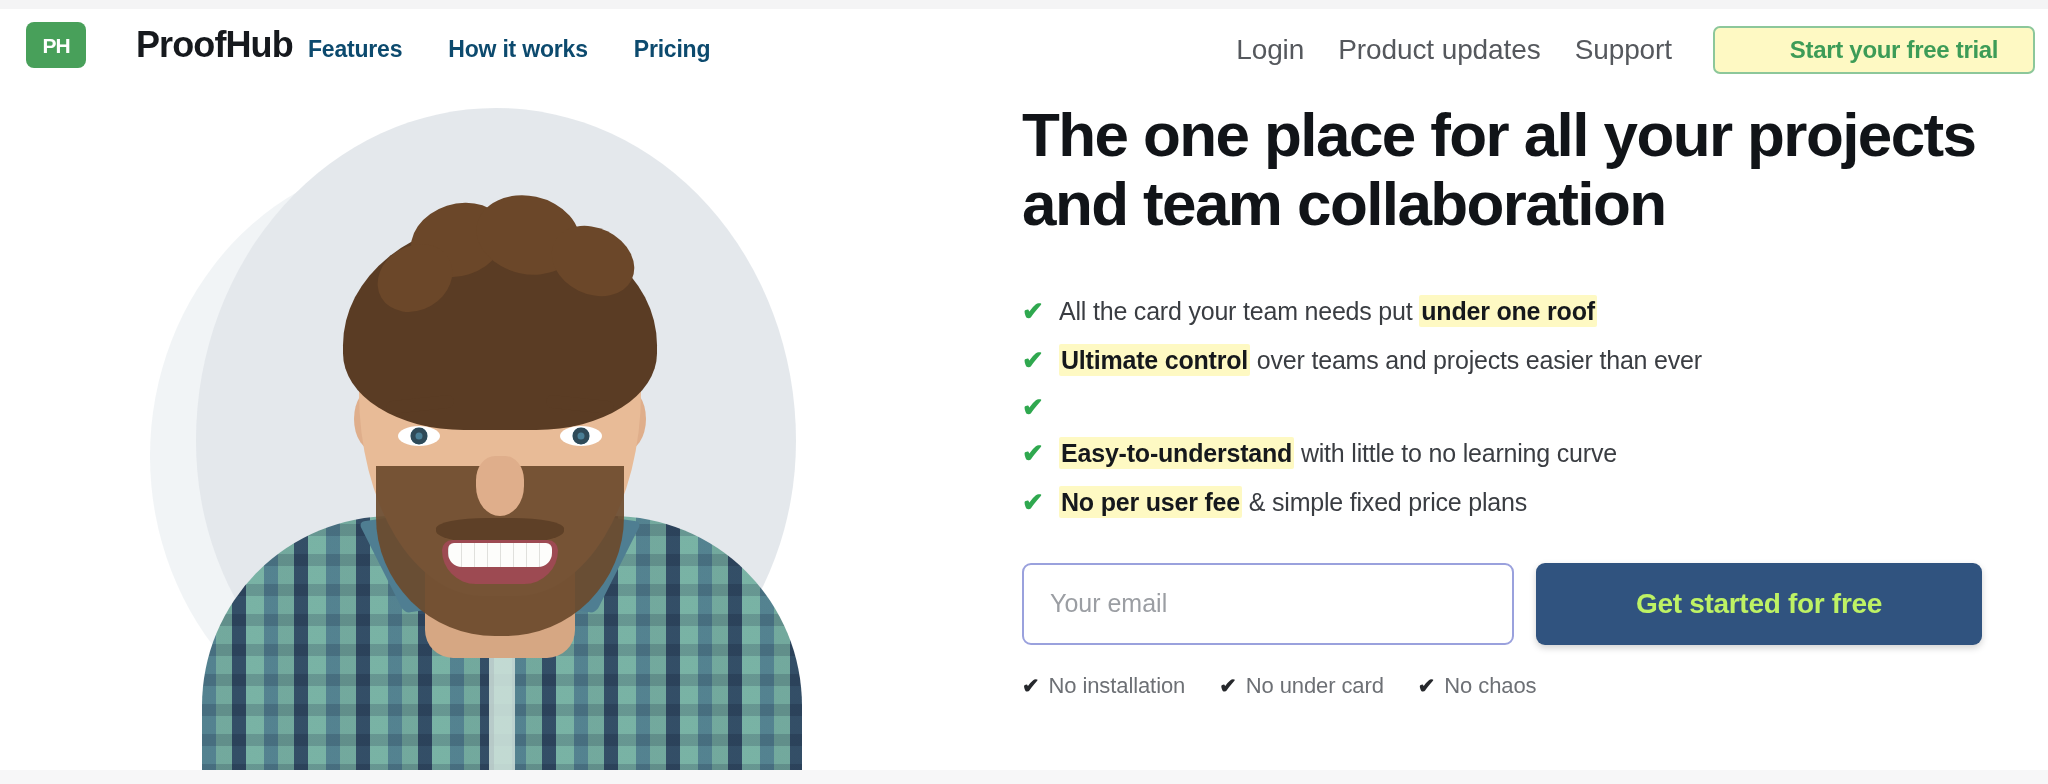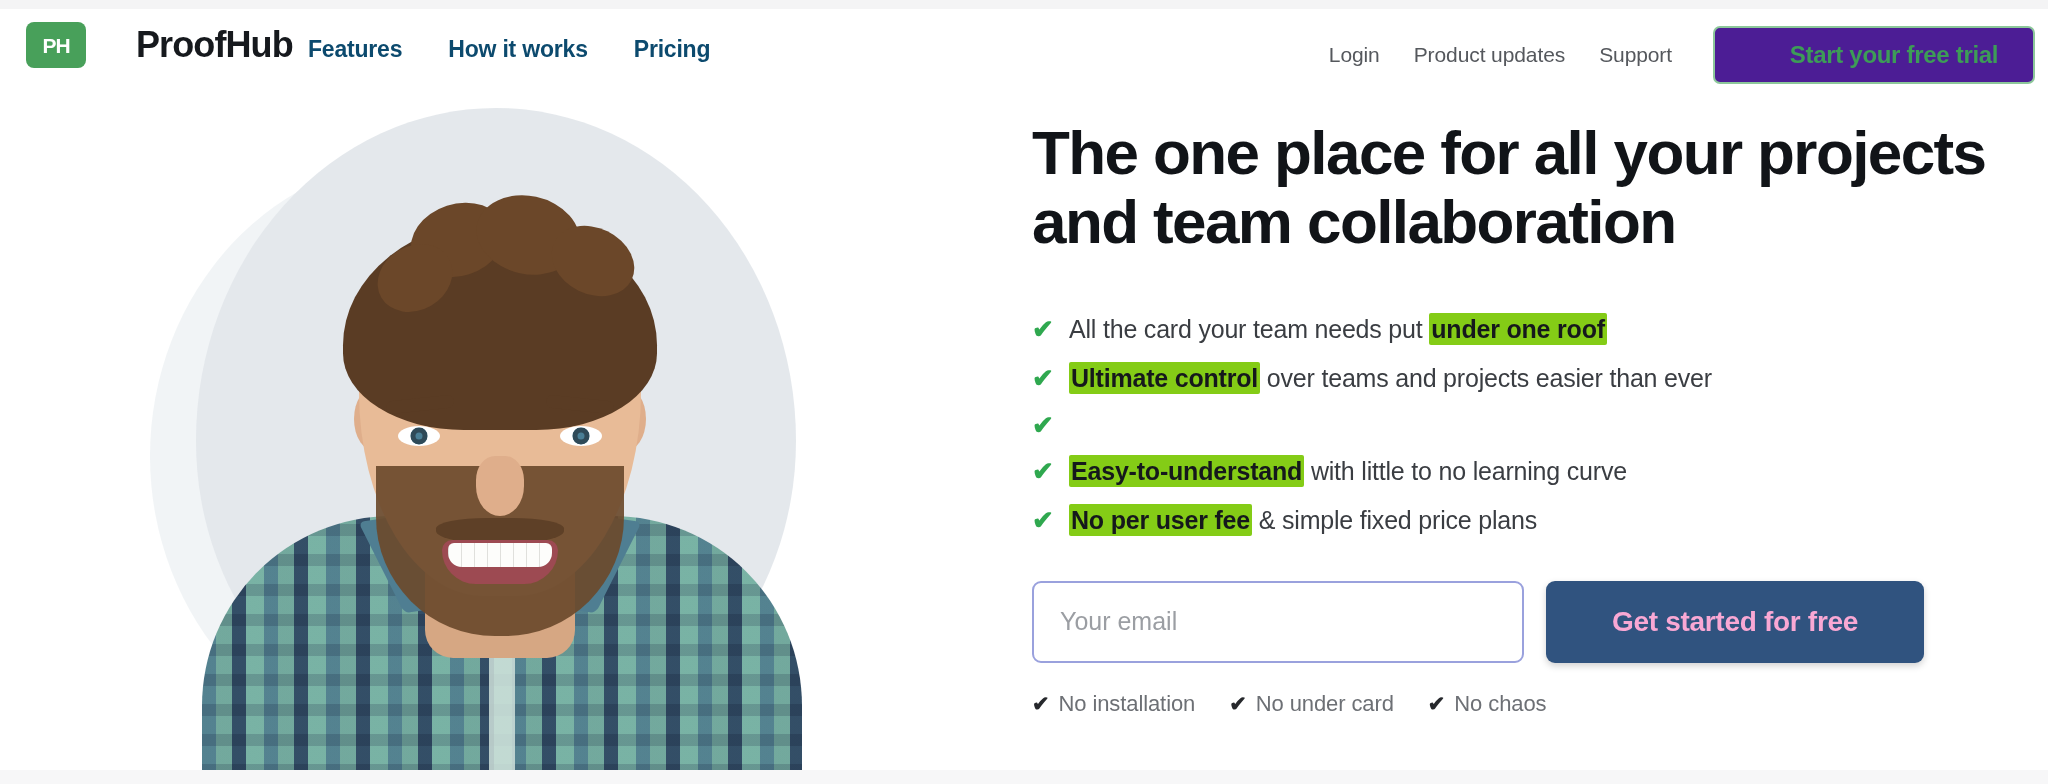--- a/index.html
+++ b/index.html
@@ -100,35 +100,35 @@
 
   .nav-right {
     position: absolute;
     right: 13px;
     top: 17px;
     display: flex;
     align-items: center;
     gap: 0;
   }
   .nav-right a.link {
-    font-size: 21px;
+    font-size: 28px;
     color: #55585d;
     text-decoration: none;
     letter-spacing: -0.1px;
     white-space: nowrap;
     padding: 0 17px;
   }
 
   .trial-btn {
     margin-left: 24px;
     width: 322px;
-    height: 58px;
+    height: 48px;
     border: 2px solid #8cc79a;
     border-radius: 7px;
-    background: #4c1d95;
+    background: #fef9c3;
     display: flex;
     align-items: center;
     justify-content: center;
     cursor: pointer;
     padding-left: 40px;
   }
   .trial-btn span {
     font-size: 24px;
     font-weight: bold;
     color: #3d9c57;
@@ -356,23 +356,22 @@
     border-radius: 6px 6px 14px 14px;
     background-image: repeating-linear-gradient(90deg,
       rgba(200,200,195,0.55) 0px, rgba(200,200,195,0.55) 1px,
       rgba(0,0,0,0) 1px, rgba(0,0,0,0) 13px);
   }
 
   
   .hero-copy {
     position: absolute;
     left: 1022px;
-    top: 118px;
+    top: 100px;
     width: 1000px;
-    margin-left: 10px;
   }
 
   .headline {
     font-size: 62px;
     line-height: 1.12;
     font-weight: bold;
     color: #111418;
     letter-spacing: -1.6px;
     width: 960px;
   }
@@ -394,21 +393,21 @@
   }
   .chk {
     color: #2fa84f;
     font-size: 26px;
     font-weight: bold;
     line-height: 1;
     flex: 0 0 auto;
     width: 22px;
   }
   .bullet-text .hl {
-    background: #84cc16;
+    background: #fef9c3;
     font-weight: bold;
     color: #15181c;
     padding: 2px 2px;
     border-radius: 2px;
   }
 
   .form-row {
     margin-top: 44px;
     display: flex;
     align-items: center;
@@ -422,26 +421,26 @@
     background: #ffffff;
     padding: 0 26px;
     font-size: 25px;
     color: #2b2e33;
     font-family: "Liberation Sans", sans-serif;
     outline: none;
   }
   .email-input::placeholder { color: #9b9ea3; }
 
   .cta-btn {
-    width: 378px;
+    width: 446px;
     height: 82px;
     border: none;
     border-radius: 9px;
     background: #30537f;
-    color: #f9a8d4;
+    color: #bef264;
     font-size: 28px;
     font-weight: bold;
     letter-spacing: -0.3px;
     font-family: "Liberation Sans", sans-serif;
     cursor: pointer;
     box-shadow: 0 3px 7px rgba(0,0,0,0.18);
   }
 
   .microcopy {
     margin-top: 28px;

